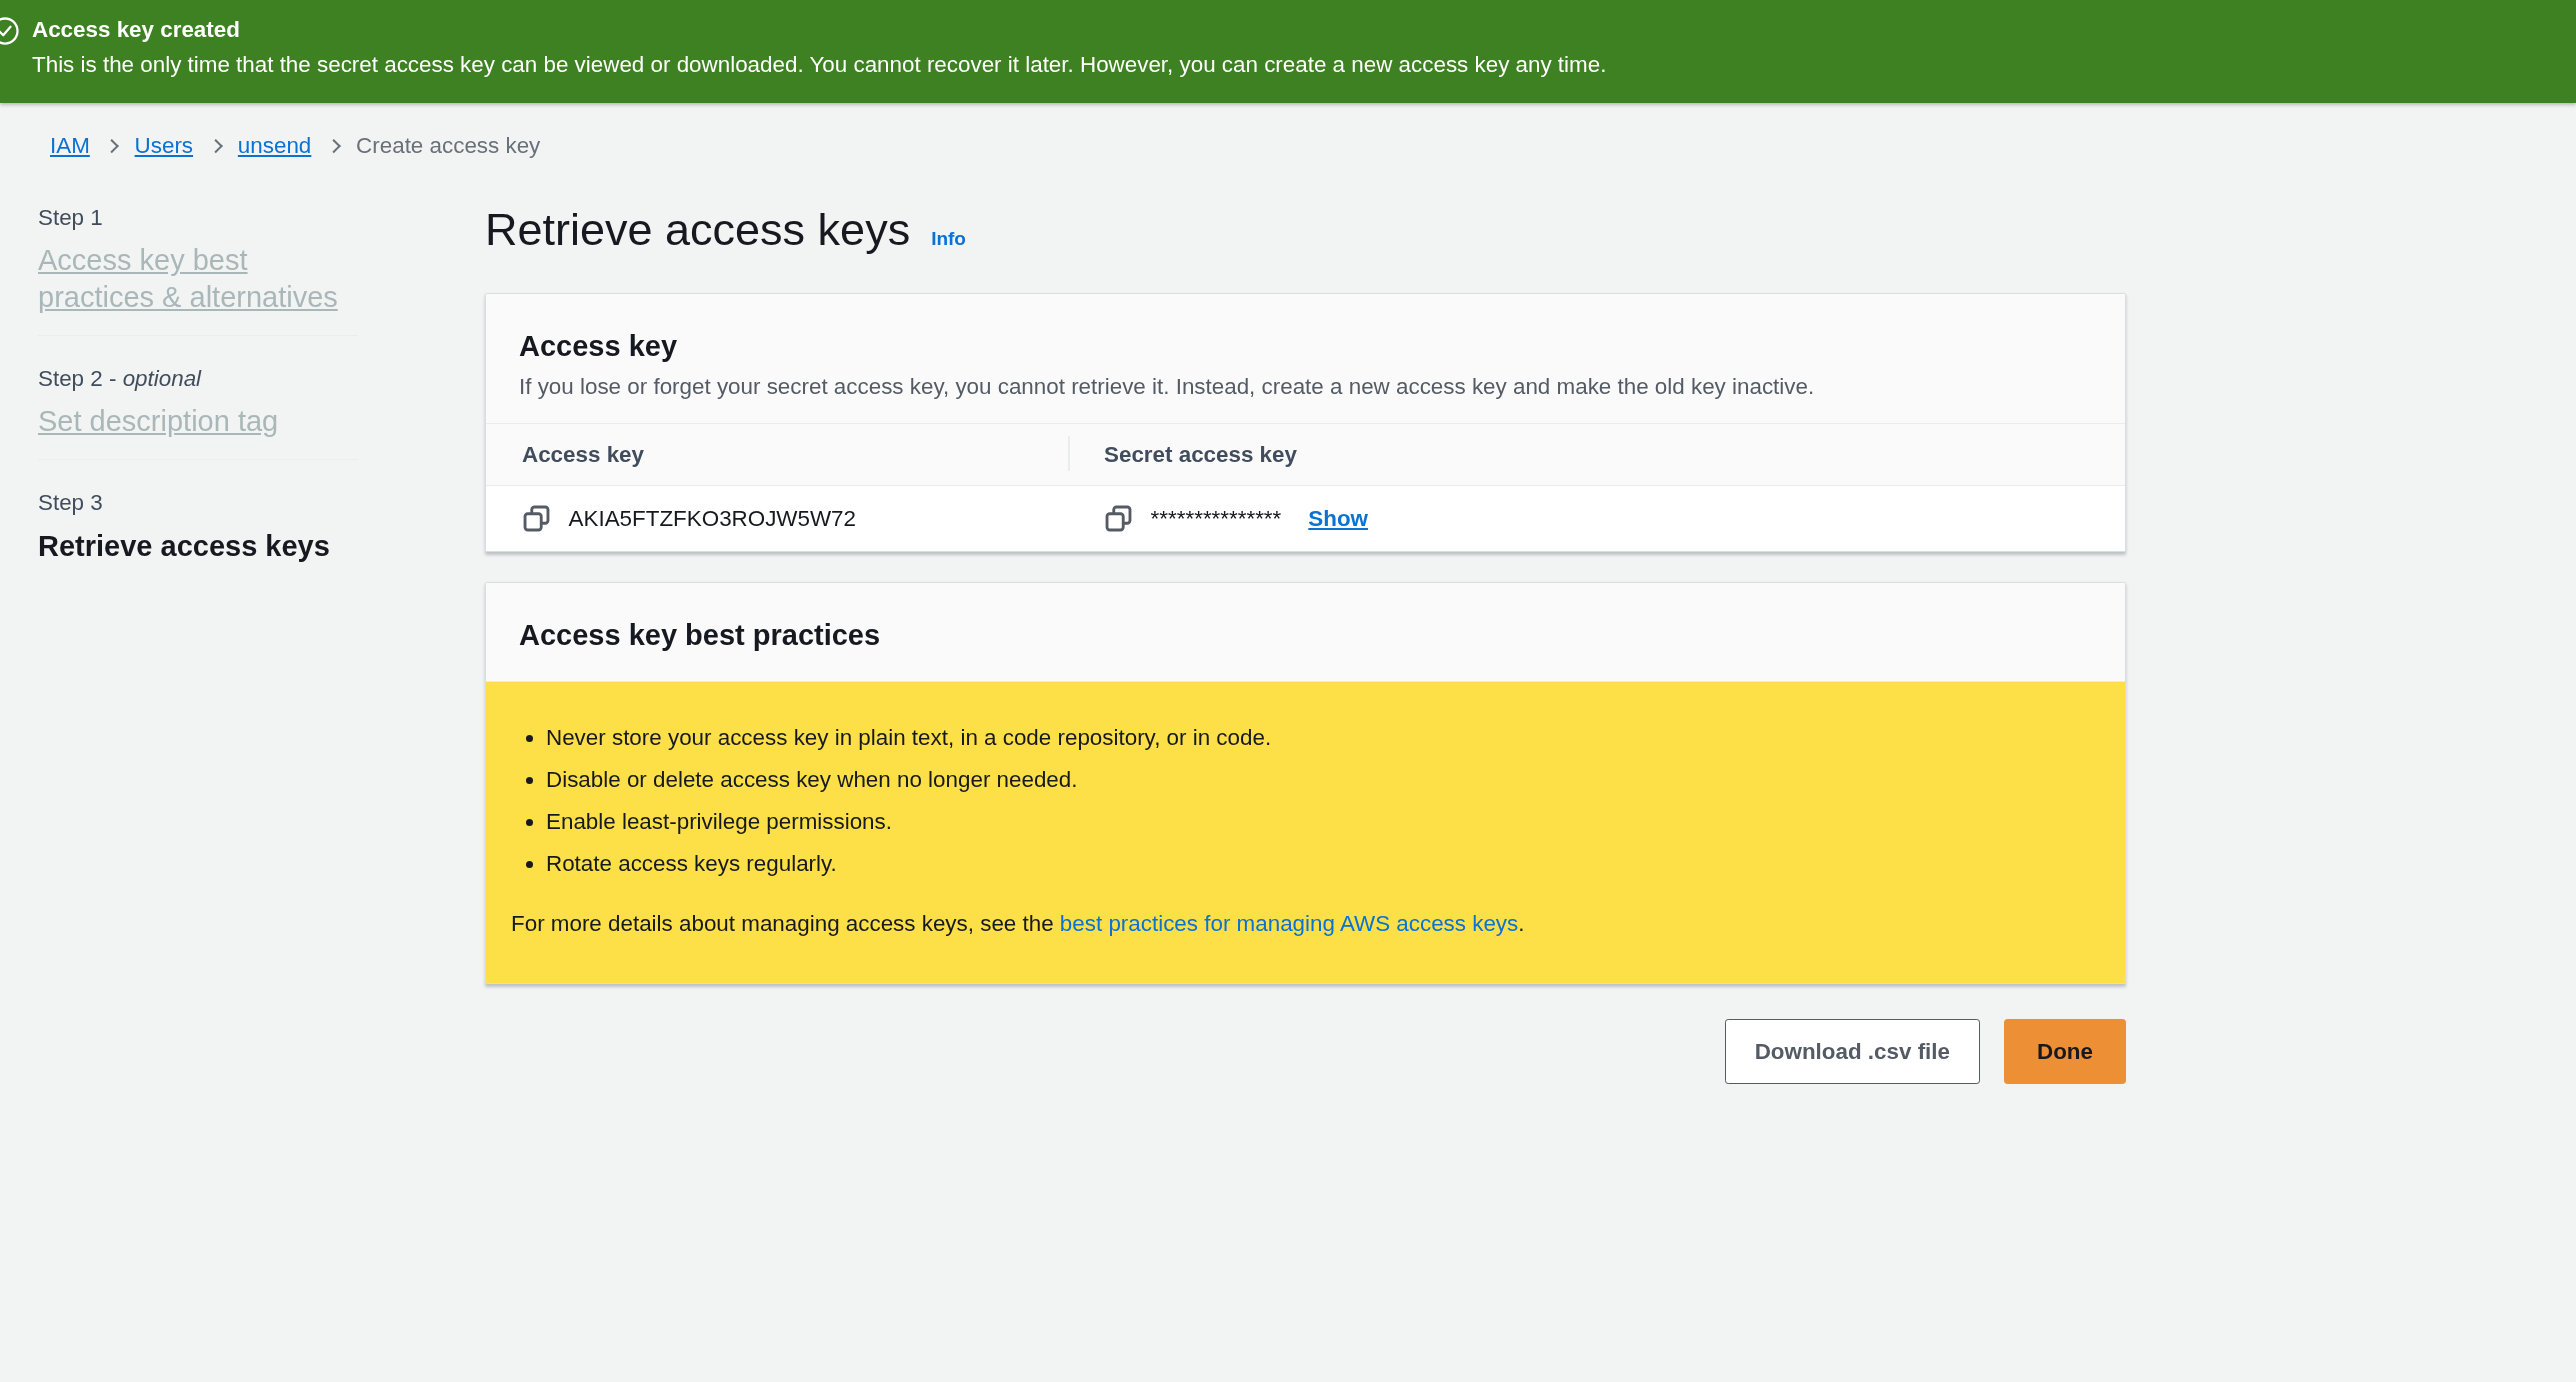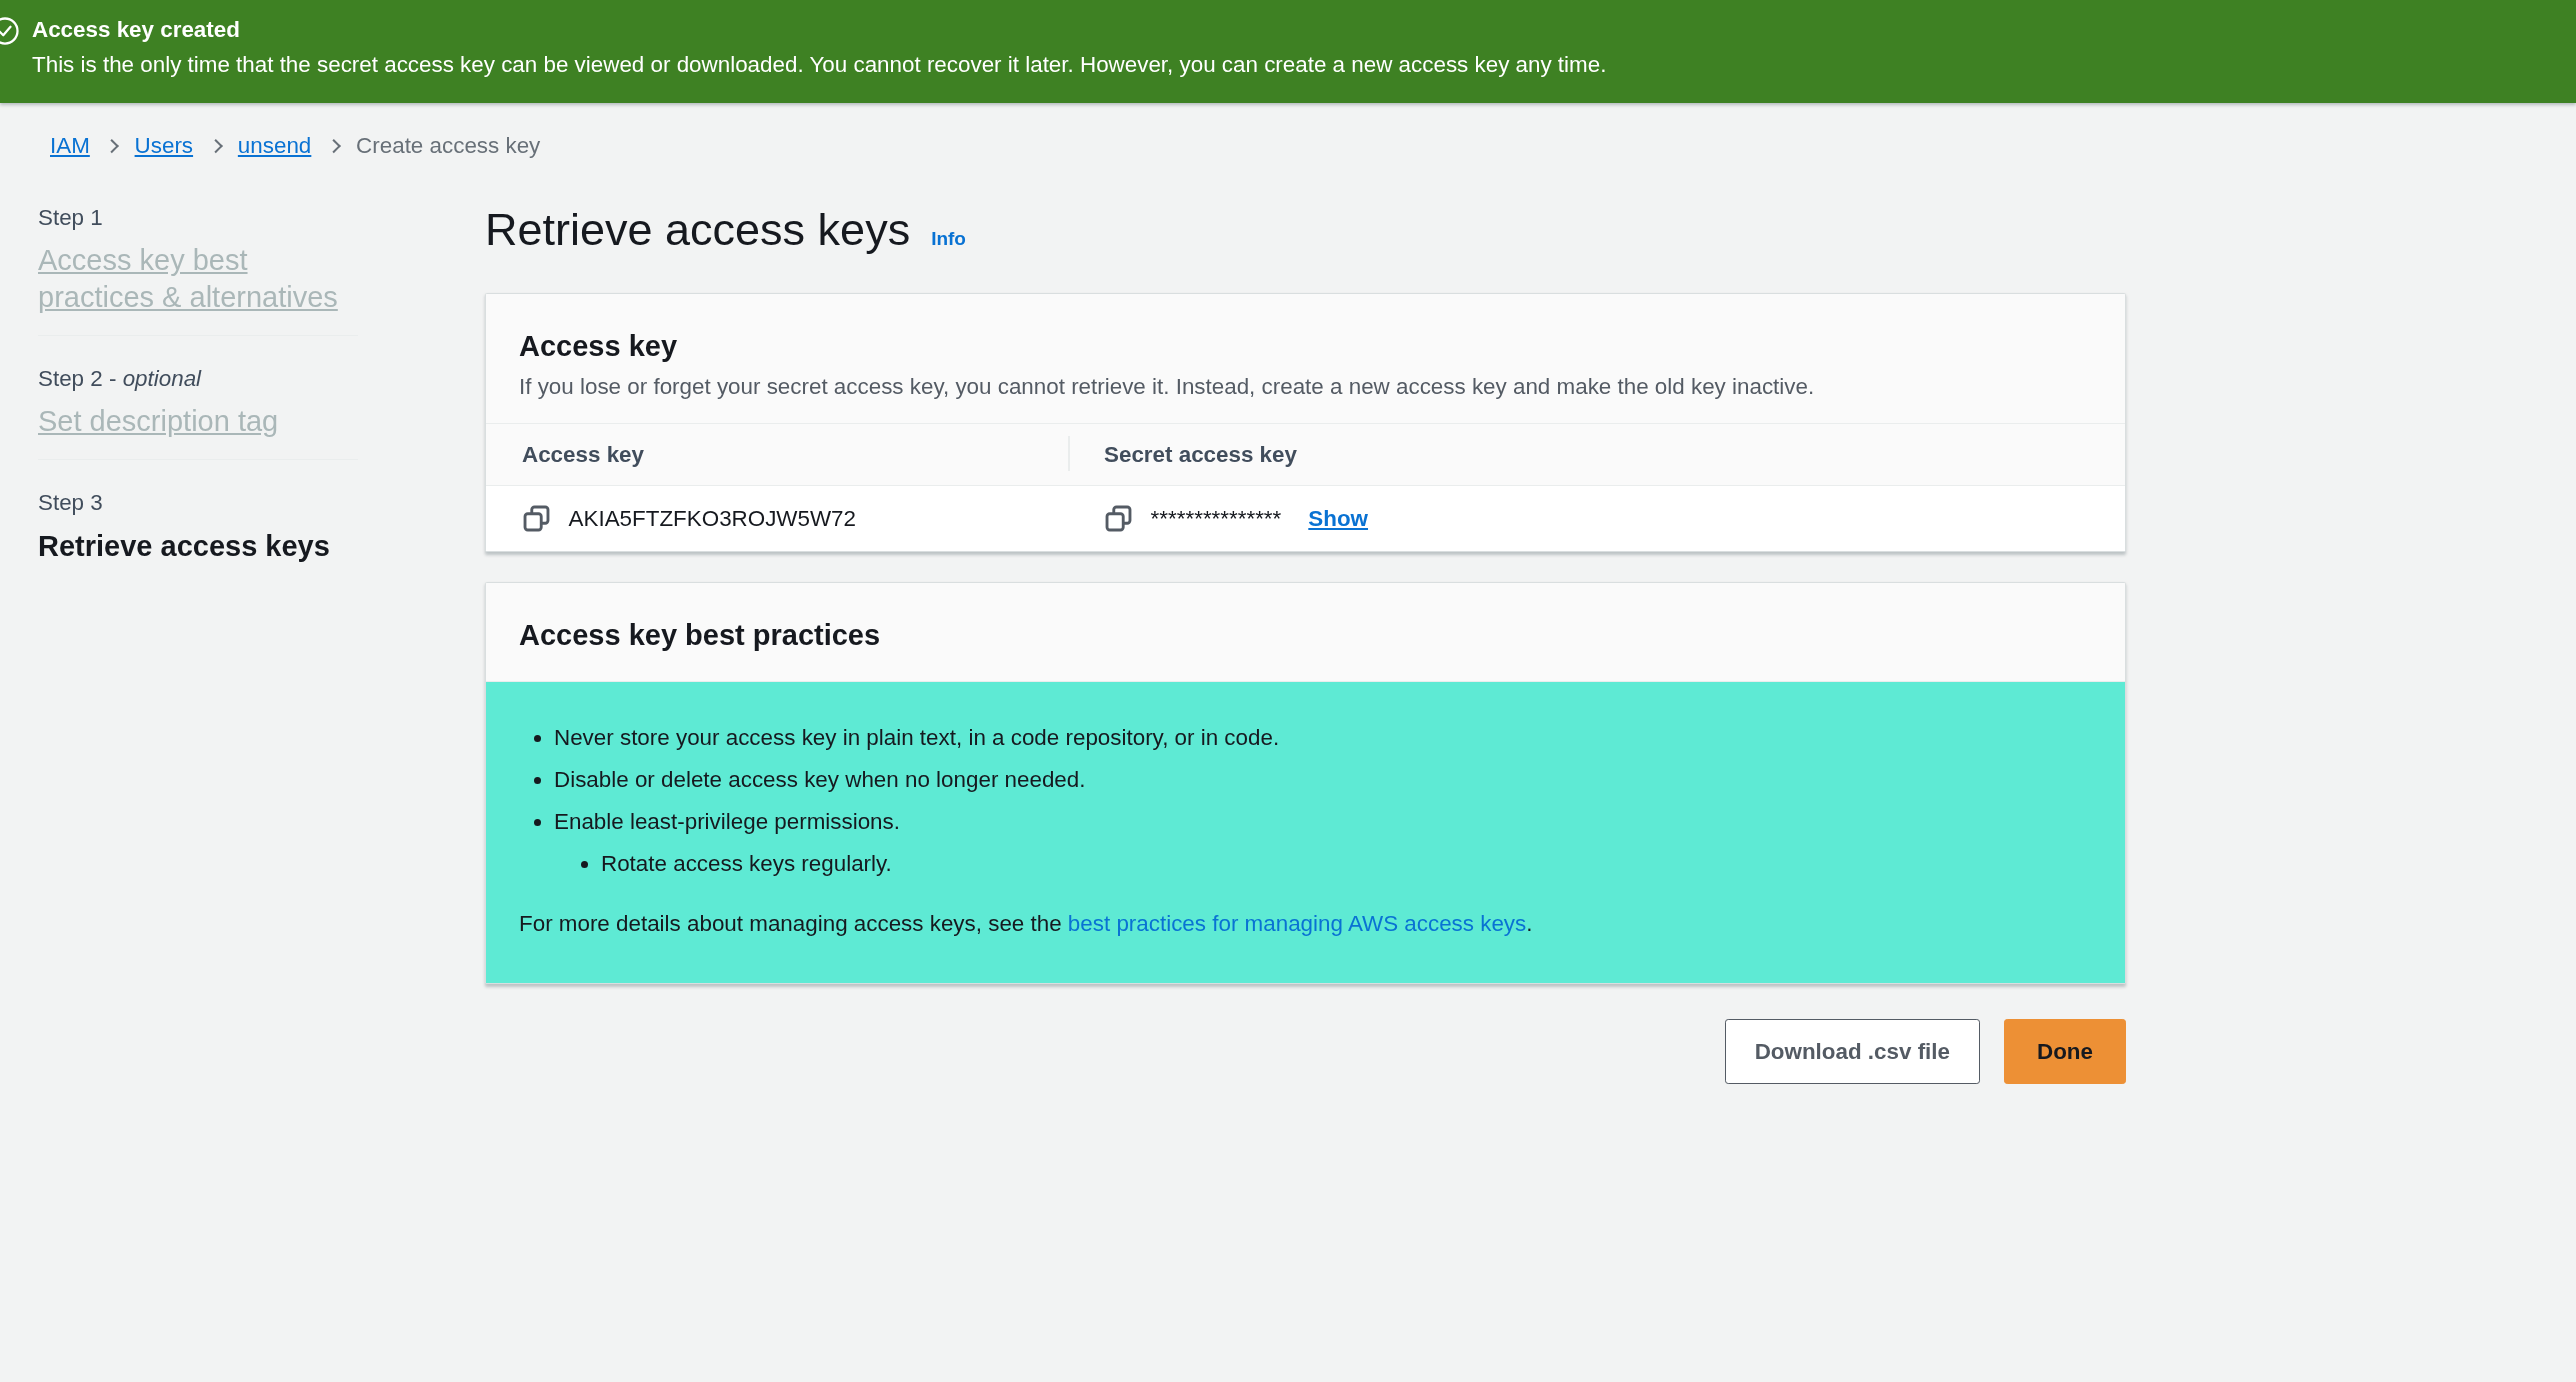--- a/index.html
+++ b/index.html
@@ -185,32 +185,32 @@
     font-size: 22.4px;
     font-weight: bold;
     color: #0972d3;
     text-decoration: underline;
     margin-left: 27px;
     cursor: pointer;
   }
 
   
   .card-body {
-    background: #5eead4;
+    background: #fde047;
     border-top: 1.6px solid #eaeded;
-    padding: 42px 32px 45px 33px;
+    padding: 42px 32px 45px 25px;
   }
   .card-body ul { list-style: disc; padding-left: 35px; }
   .card-body li {
     font-size: 22.4px;
     line-height: 27px;
     margin-bottom: 15px;
     color: #16191f;
   }
-  .card-body li:last-child { margin-bottom: 0; margin-left: 47px; }
+  .card-body li:last-child { margin-bottom: 0; }
   .bp-footer {
     font-size: 22.4px;
     line-height: 29px;
     margin-top: 32px;
     color: #16191f;
   }
   .bp-footer a { color: #0972d3; text-decoration: none; cursor: pointer; }
 
   
   .actions {

